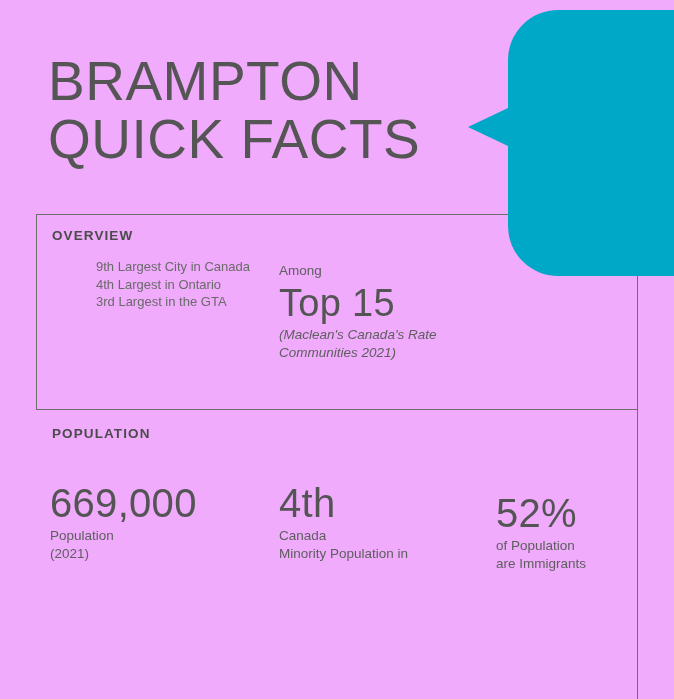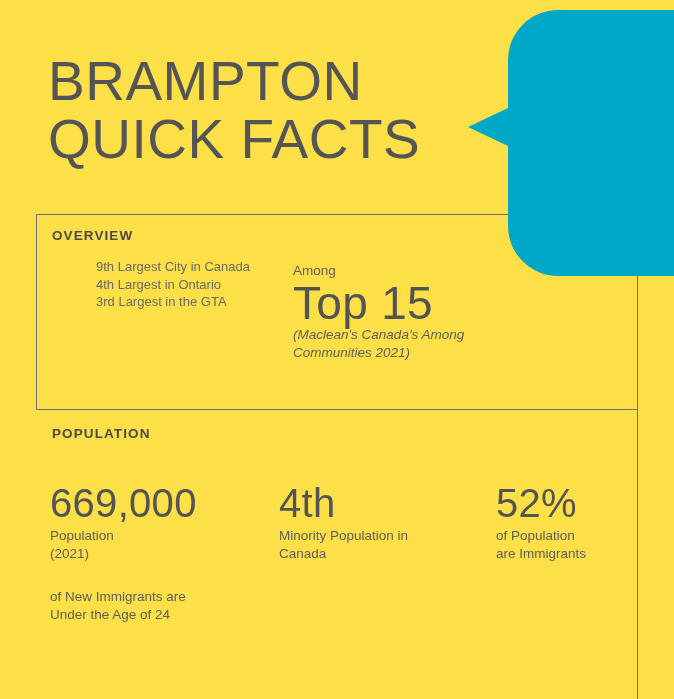--- a/index.html
+++ b/index.html
@@ -10,21 +10,21 @@
   body {
     font-family: "Liberation Sans", sans-serif;
     -webkit-font-smoothing: antialiased;
   }
 
   #page {
     position: relative;
     width: 674px;
     height: 699px;
     overflow: hidden;
-    background: #fde047;
+    background: #f0abfc;
   }
 
   
   .bubble-wrap {
     position: absolute;
     left: 468px;
     top: -4px;
     width: 220px;
     height: 280px;
     z-index: 1;
@@ -98,21 +98,21 @@
     position: absolute;
     z-index: 2;
   }
   .kicker {
     font-size: 13.5px;
     line-height: 19px;
     color: #5e5e5e;
     font-weight: 400;
   }
   .bignum {
-    font-size: 46px;
+    font-size: 38px;
     line-height: 46px;
     font-weight: 300;
     color: #545454;
     letter-spacing: 0.3px;
     white-space: nowrap;
   }
   .bignum.xl {
     font-size: 40px;
     line-height: 48px;
     margin-top: 13px;
@@ -164,56 +164,52 @@
   <div class="box-population"></div>
 
   <div class="section-label overview">OVERVIEW</div>
 
   <div class="col" style="left:52px; top:258px; width:215px;margin-left:44px;">
     <div class="plainlist">9th Largest City in Canada</div>
     <div class="plainlist">4th Largest in Ontario</div>
     <div class="plainlist">3rd Largest in the GTA</div>
   </div>
 
-  <div class="col" style="left:279px; top:261px; width:195px;margin-left:14px;">
+  <div class="col" style="left:279px; top:261px; width:195px;">
     <div class="kicker">Among</div>
     <div class="bignum">Top 15</div>
     <div class="caption">
-      <div class="ital">(Maclean's Canada's Among</div>
+      <div class="ital">(Maclean's Canada's Rate</div>
       <div class="ital">Communities 2021)</div>
     </div>
   </div>
 
 
   <div class="section-label population">POPULATION</div>
 
   <div class="col" style="left:50px; top:466px; width:220px;">
     <div class="bignum xl">669,000</div>
     <div class="caption">
       <div>Population</div>
       <div>(2021)</div>
     </div>
   </div>
 
   <div class="col" style="left:279px; top:466px; width:200px;">
     <div class="bignum xl">4th</div>
     <div class="caption">
+      <div>Canada</div>
       <div>Minority Population in</div>
-      <div>Canada</div>
-    </div>
-  </div>
-
-  <div class="col" style="left:496px; top:466px; width:150px;">
+    </div>
+  </div>
+
+  <div class="col" style="left:496px; top:476px; width:150px;">
     <div class="bignum xl">52%</div>
     <div class="caption">
       <div>of Population</div>
       <div>are Immigrants</div>
     </div>
   </div>
 
   <div class="col" style="left:50px; top:588px; width:230px;">
-    <div class="caption">
-      <div>of New Immigrants are</div>
-      <div>Under the Age of 24</div>
-    </div>
   </div>
 
 </div>
 
 </body></html>

